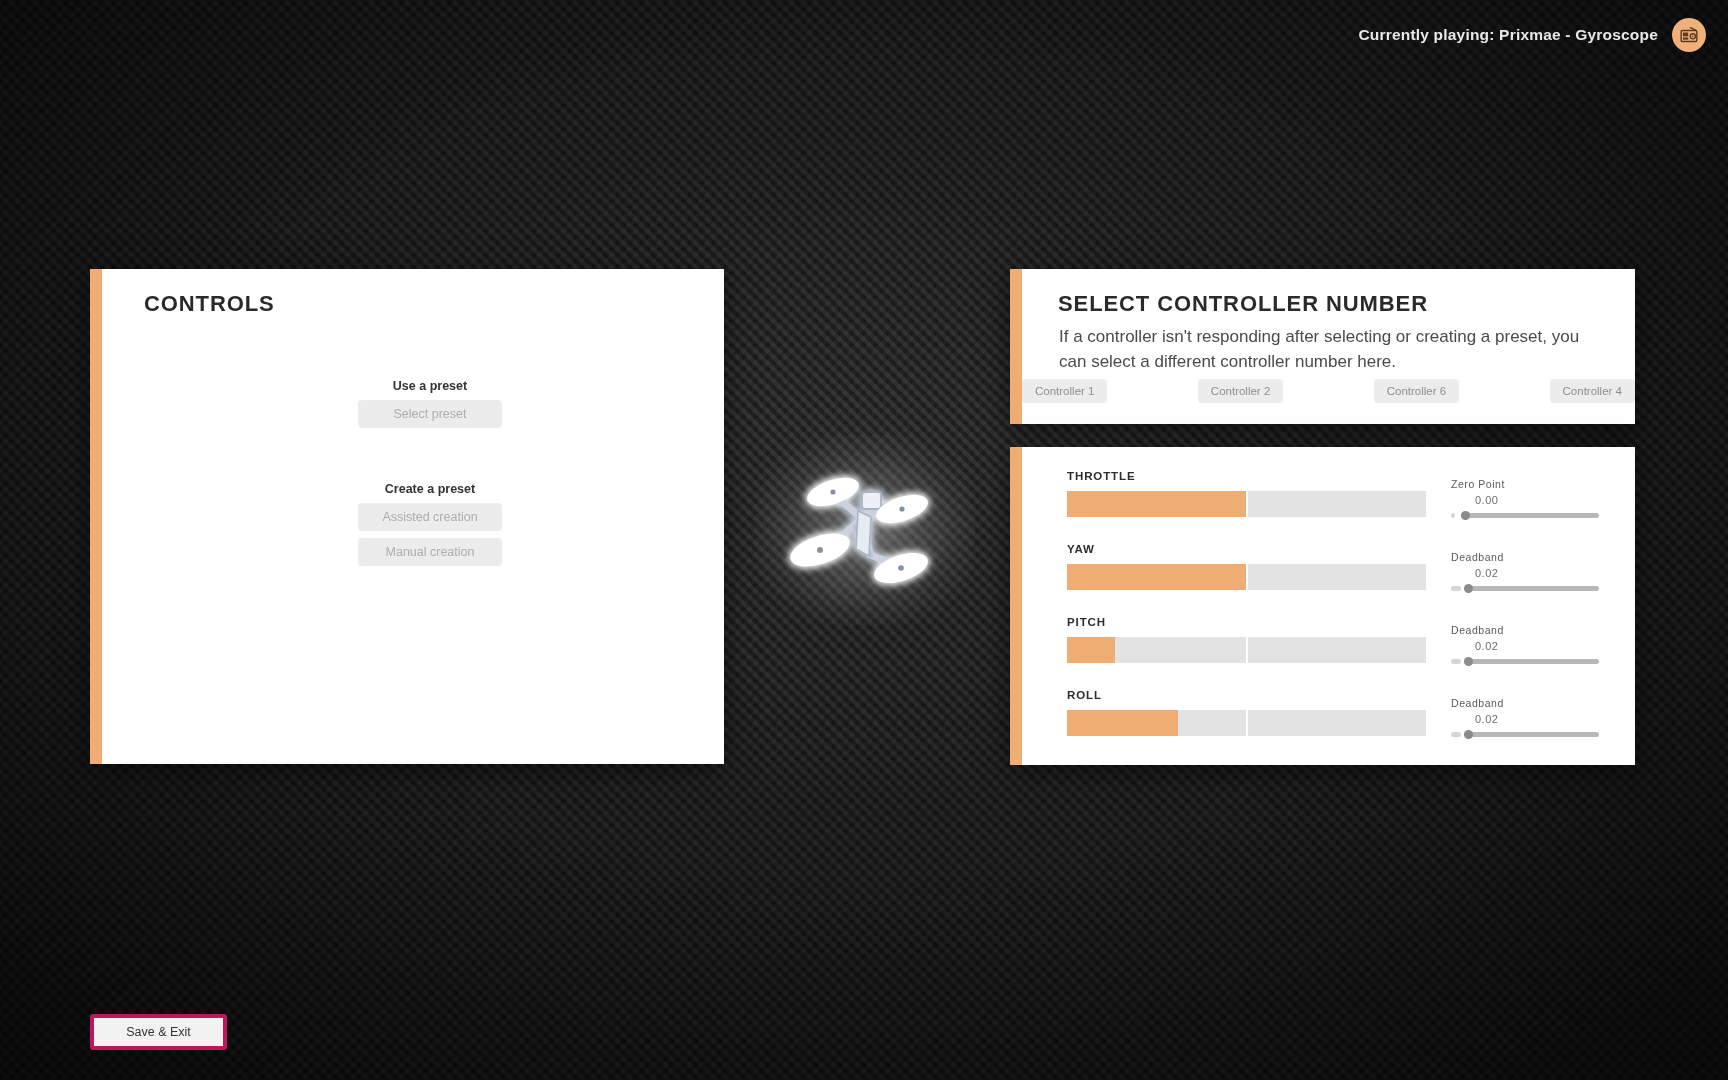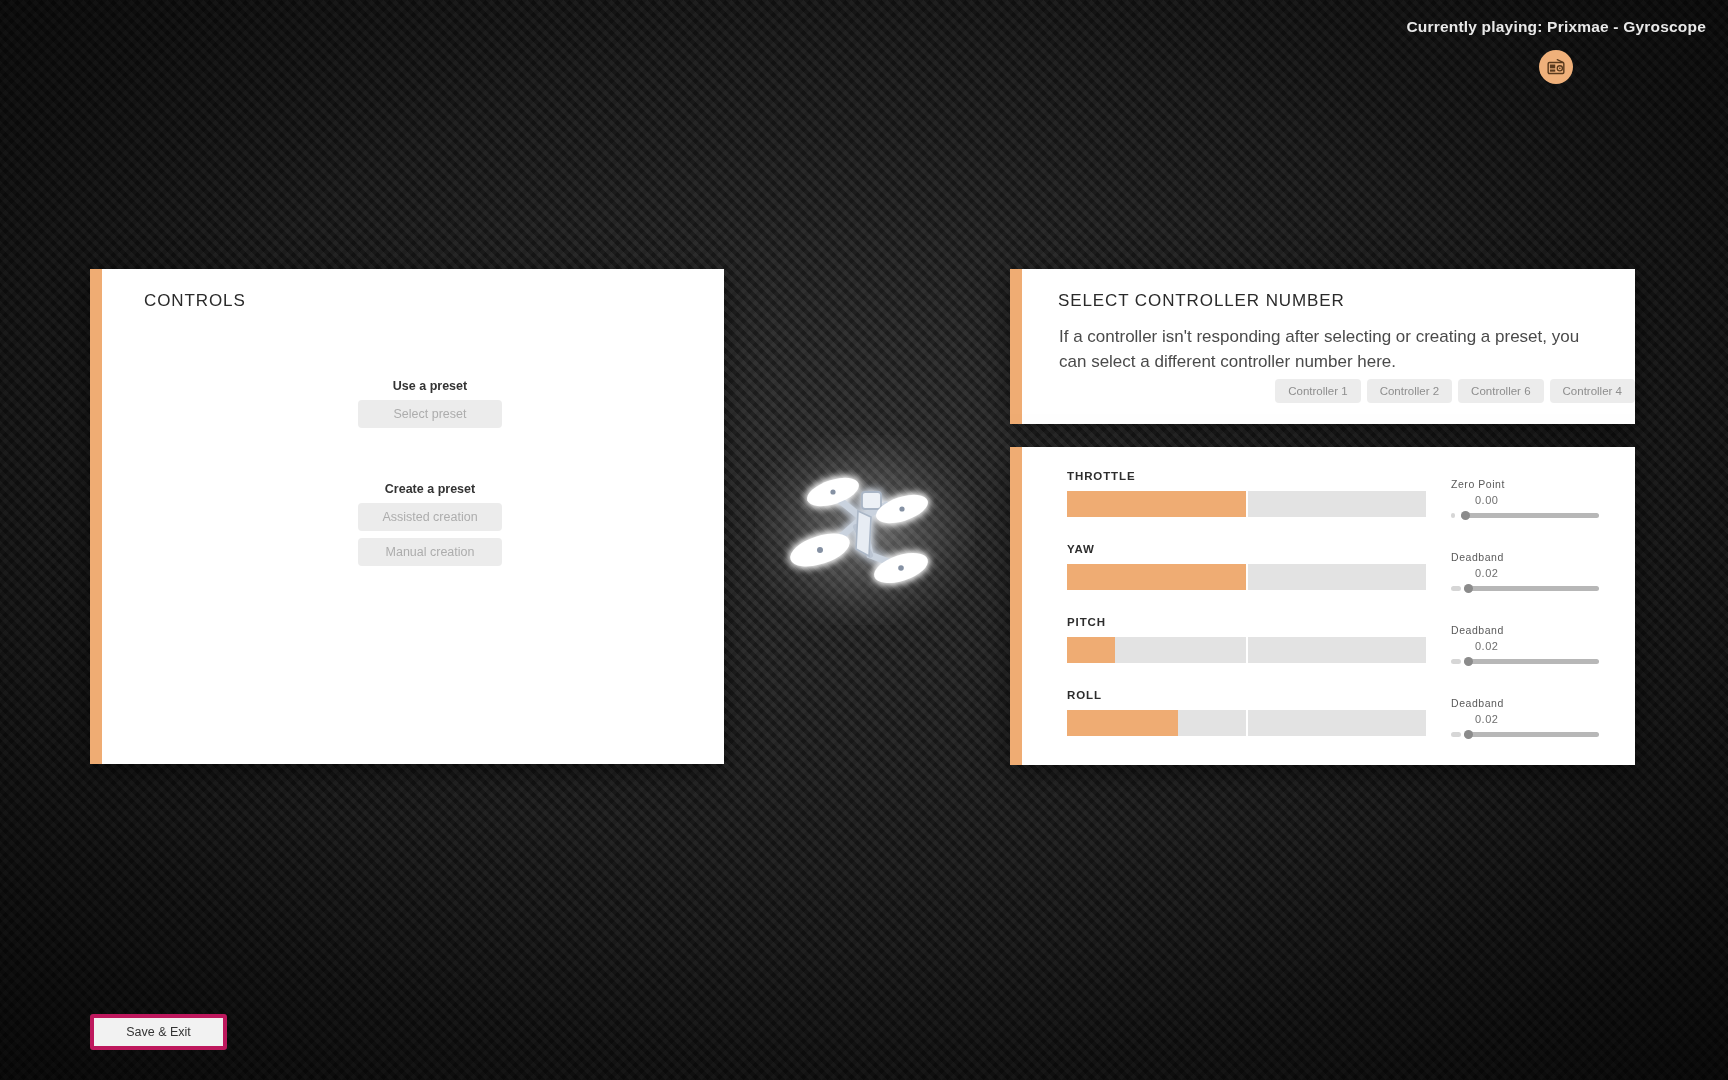--- a/index.html
+++ b/index.html
@@ -41,21 +41,20 @@
 
   #root { position: absolute; inset: 0; z-index: 2; }
 
   
   #now-playing-bar {
     position: absolute;
     top: 18px; right: 22px;
     display: flex;
     align-items: center;
     gap: 14px;
-    flex-direction: column;
   }
   #now-playing-text {
     color: #e9e9e9;
     font-size: 15.5px;
     font-weight: 700;
     letter-spacing: 0.2px;
     white-space: nowrap;
   }
   #radio-badge {
     width: 34px; height: 34px;
@@ -72,22 +71,22 @@
     box-shadow: 0 6px 26px rgba(0,0,0,0.55);
   }
   .panel-accent {
     width: 12px;
     background: #efac73;
     flex: 0 0 12px;
   }
   .panel-body { flex: 1 1 auto; position: relative; }
 
   .panel-title {
-    font-size: 17px;
-    font-weight: 400;
+    font-size: 22px;
+    font-weight: 700;
     color: #2a2a2a;
     letter-spacing: 0.9px;
   }
 
   
   #panel-controls {
     left: 90px; top: 269px;
     width: 634px; height: 495px;
   }
   #controls-title { position: absolute; left: 42px; top: 22px; }
@@ -134,21 +133,21 @@
     position: absolute;
     left: 37px; top: 56px; width: 530px;
     font-size: 17px;
     line-height: 1.45;
     color: #4a4a4a;
   }
   #controller-buttons {
     position: absolute;
     left: 0; right: 0; top: 110px;
     display: flex;
-    justify-content: flex-end;
+    justify-content: space-between;
     gap: 6px;
   }
   .controller-button {
     background: #ececec;
     border: none;
     border-radius: 4px;
     padding: 6px 13px;
     color: #8e8e8e;
     font-family: "Liberation Sans", sans-serif;
     font-size: 11.5px;

